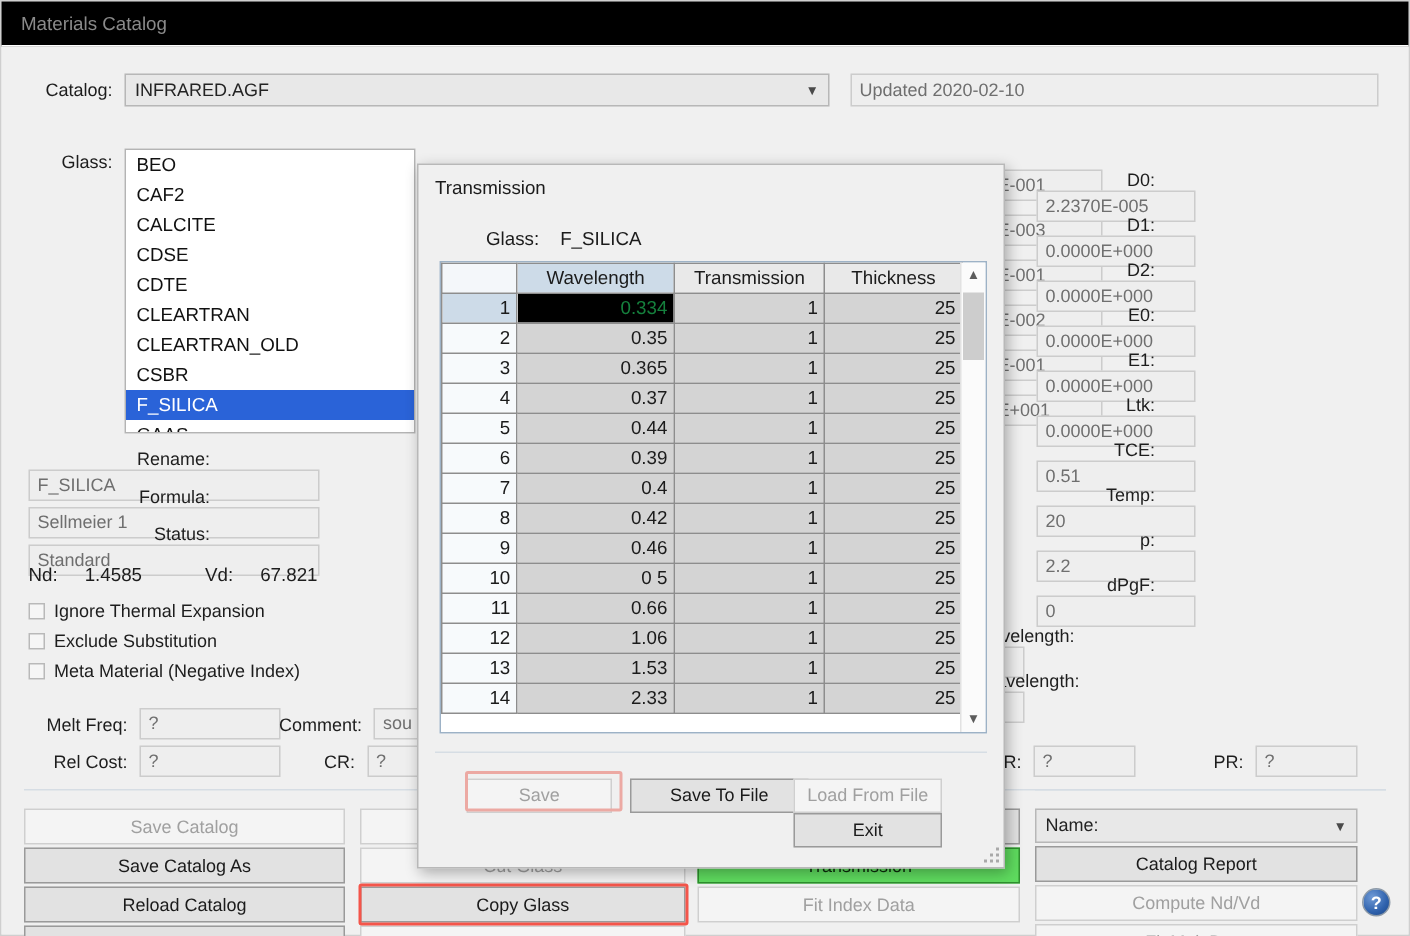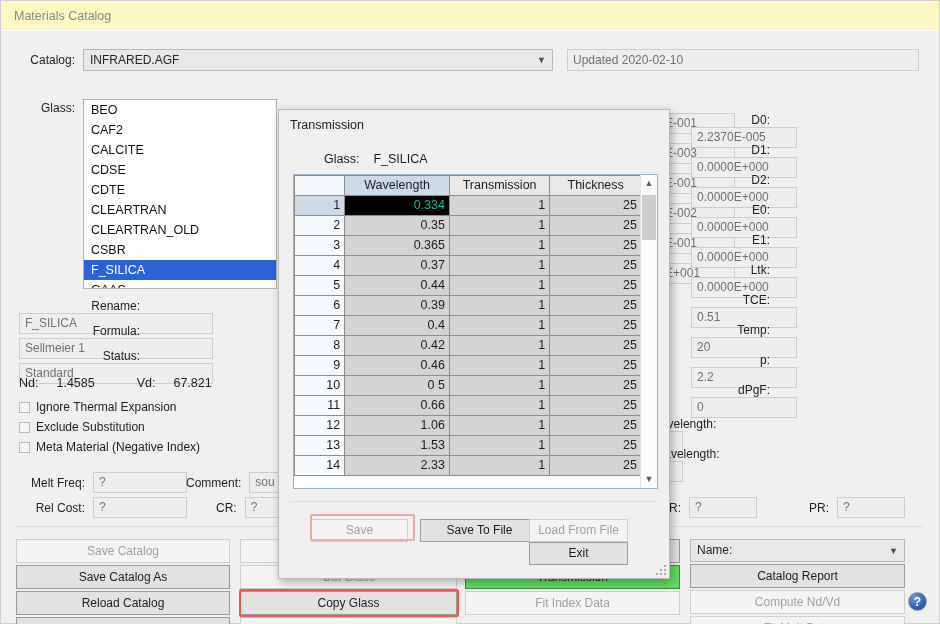--- a/index.html
+++ b/index.html
@@ -15,21 +15,21 @@
   }
 
   
   #app-window {
     position:absolute; left:0; top:0; width:940px; height:624px;
     background:#f0f0f0;
     border:1px solid #cfcfcf;
     display:flex; flex-direction:column;
   }
   #title-bar {
-    height:30px; background:#fef9c3; flex:0 0 auto;
+    height:30px; background:#000000; flex:0 0 auto;
     display:flex; align-items:center; padding-left:13px;
     border-bottom:1px solid #ffffff;
   }
   #title-bar .title { color:#8a8a8a; font-size:12.5px; }
 
   #client {
     flex:1 1 auto; position:relative;
     background:#f0f0f0;
     padding:0;
   }
@@ -169,21 +169,21 @@
   table.gridtbl th, table.gridtbl td {
     border:1px solid #8d8d8d; height:20px; font-size:12.5px; padding:0 4px;
     overflow:hidden; white-space:nowrap;
   }
   table.gridtbl th { background:#e9e9e9; color:#1b1b1b; font-weight:normal; text-align:center; }
   table.gridtbl th.hl { background:#cddbe8; }
   table.gridtbl th.corner { background:#f4f7fa; width:46px; }
   td.rowhdr { background:#f7fafc; text-align:right; color:#1b1b1b; width:46px; }
   td.rowhdr.sel { background:#cddbe8; }
   td.cell { background:#d4d4d4; text-align:right; color:#1b1b1b; }
-  td.cell.active { background:#000000; color:#14b8a6; }
+  td.cell.active { background:#000000; color:#15803d; }
   .col-w { width:96px; }
   .col-t { width:92px; }
   .col-k { width:84px; }
 
   #grid-scroll {
     position:absolute; right:0; top:0; width:17px; height:100%;
     background:#fbfbfb; border-left:1px solid #e2e2e2;
   }
   #grid-scroll .arrow { height:17px; text-align:center; line-height:17px; font-size:9px; color:#5c5c5c; }
   #grid-scroll .arrow.bot { position:absolute; bottom:0; left:0; right:0; }

